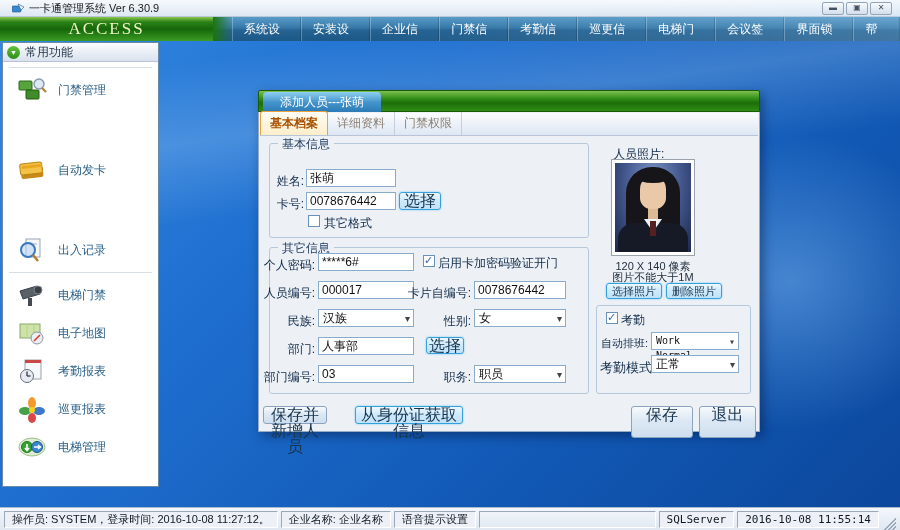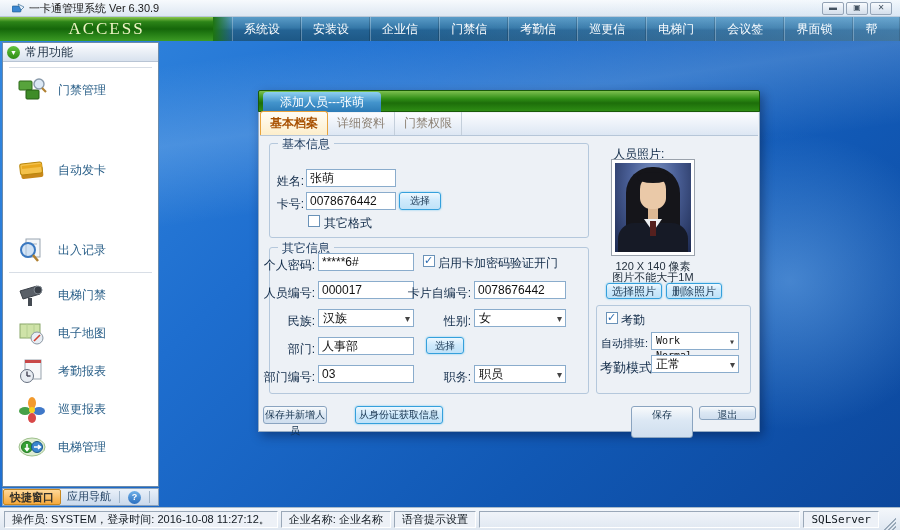--- a/index.html
+++ b/index.html
@@ -100,21 +100,21 @@
   .dd::after { content:"▾"; position:absolute; right:3px; top:1px; font-size:10px; color:#444; }
   .dd.mono { font-family:"DejaVu Sans Mono",monospace; font-size:10px; line-height:15px; }
 
   .cb { position:absolute; width:12px; height:12px; background:#fff;
     border:1px solid #6a92b8; cursor:default; }
   .cb.checked::after { content:"✓"; position:absolute; left:0; top:-2px;
     font-size:11px; font-weight:bold; color:#2a6ab0; }
   .cb-label { position:absolute; font-size:12px; color:#102a48; white-space:nowrap; }
 
   .btn { position:absolute; border:1px solid #8aa4c0; border-radius:3px;
-    background:linear-gradient(#f8fafc,#dce8f4 45%,#cfdeee); font-size:10px;
+    background:linear-gradient(#f8fafc,#dce8f4 45%,#cfdeee); font-size:16px;
     color:#17344f; text-align:center; cursor:default; }
   .btn.glow { border:1px solid #35a0dc; box-shadow:0 0 2px #6cc4ee;
     background:linear-gradient(#eef8fe,#cfeafc 45%,#bfe2f8); }
 
   
   #photo-frame { position:absolute; left:352px; top:69px; width:84px; height:97px;
     background:#fff; border:1px solid #9aa2ac; padding:3px; }
   #photo { position:relative; width:76px; height:89px; overflow:hidden;
     background:radial-gradient(ellipse at 50% 22%,#8098c8 0%,#4a5f96 45%,#1c2950 100%); }
   #photo .hair { position:absolute; left:11px; top:4px; width:54px; height:84px;
@@ -273,27 +273,20 @@
         <ellipse cx="15" cy="14" rx="13" ry="9" fill="#ddecd2" stroke="#9ec08c"></ellipse>
         <circle cx="10" cy="14" r="5.5" fill="#35a035" stroke="#1e7a1e"></circle>
         <path d="M10,11 L10,17 M8,15 L10,17.4 L12,15" stroke="#fff" stroke-width="1.6" fill="none"></path>
         <circle cx="20" cy="14" r="5.5" fill="#3a86d0" stroke="#1d5886"></circle>
         <path d="M17,14 L23,14 M21,12 L23.4,14 L21,16" stroke="#fff" stroke-width="1.6" fill="none"></path>
       </svg>
       <span class="nav-label">电梯管理</span>
     </div>
   </div>
 
-  <div id="sidebar-tabs">
-    <div class="s-tab active">快捷窗口</div>
-    <div class="s-tab">应用导航</div>
-    <div class="s-tab-sep"></div>
-    <div class="help-icon">?</div>
-    <div class="s-tab-sep"></div>
-  </div>
 
   <div id="dialog">
     <div id="dialog-titlebar">
       <div id="dialog-titletab">添加人员---张萌</div>
     </div>
     <div id="dialog-body">
       <div id="tabstrip">
         <div class="tab active">基本档案</div>
         <div class="tab">详细资料</div>
         <div class="tab">门禁权限</div>
@@ -356,28 +349,29 @@
 
       <div class="groupbox" style="left:337px; top:193px; width:155px; height:89px"></div>
       <span class="cb checked" style="left:347px; top:200px"></span>
       <span class="cb-label" style="left:362px; top:200px">考勤</span>
       <span class="flabel" style="left:341px; width:48px; top:224px; font-size:11px">自动排班:</span>
       <div class="dd mono" style="left:392px; top:220px; width:88px">Work Normal</div>
       <span class="flabel" style="left:341px; width:48px; top:247px; font-size:13px">考勤模式:</span>
       <div class="dd" style="left:392px; top:243px; width:88px">正常</div>
 
       <div class="btn" style="left:4px; top:294px; width:64px; height:18px; line-height:16px">保存并新增人员</div>
-      <div class="btn glow" style="left:96px; top:294px; width:88px; height:18px; line-height:16px">从身份证获取信息</div>
+      <div class="btn glow" style="left:96px; top:294px; width:108px; height:18px; line-height:16px">从身份证获取信息</div>
       <div class="btn" style="left:372px; top:294px; width:62px; height:32px; line-height:16px">保存</div>
-      <div class="btn" style="left:440px; top:294px; width:57px; height:14px; line-height:16px">退出</div>
+      <div class="btn" style="left:440px; top:294px; width:57px; height:32px; line-height:16px">退出</div>
     </div>
   </div>
 
   <div id="statusbar">
     <span class="sunken">操作员: SYSTEM，登录时间: 2016-10-08 11:27:12。</span>
     <span class="sunken">企业名称: 企业名称</span>
     <span class="sunken">语音提示设置</span>
     <span class="sb-spacer"></span>
     <span class="sunken mono">SQLServer</span>
+    <span class="sunken mono">2016-10-08 11:55:14</span>
     <span id="grip"></span>
   </div>
 
 </div>
 
 </body></html>

